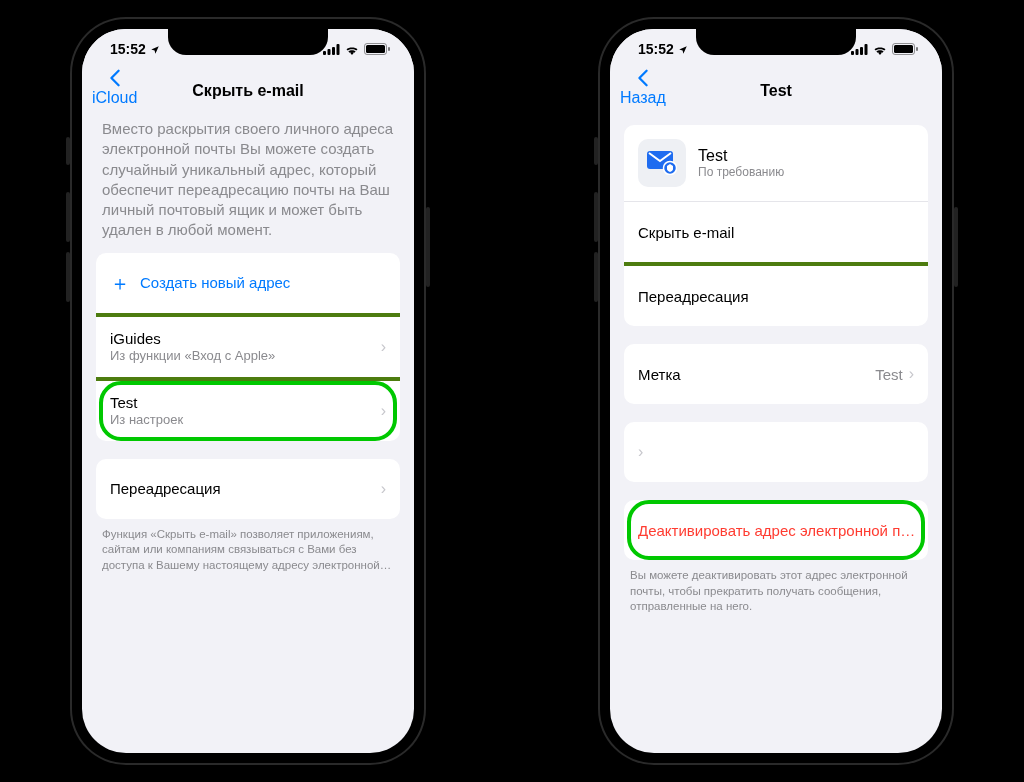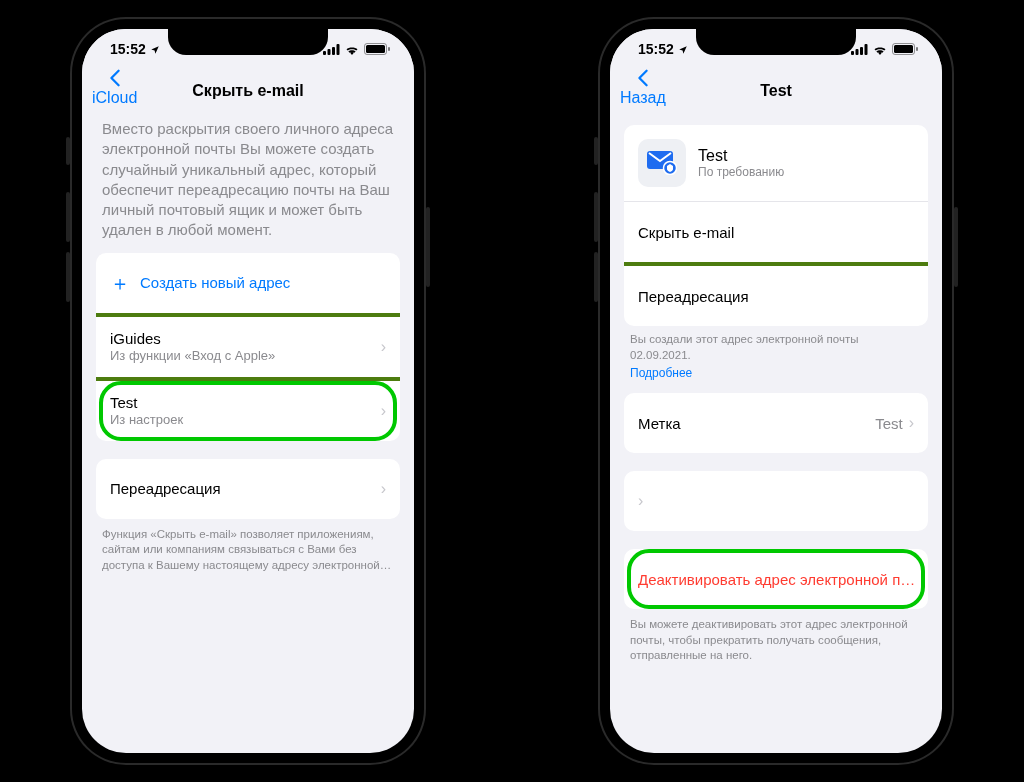--- a/index.html
+++ b/index.html
@@ -337,24 +337,20 @@
                 <span>Скрыть e-mail</span>
               </div>
           </div>
           <div class="row">
             <div class="main">
                 <span>Переадресация</span>
               </div>
           </div>
         </div>
 
-        <div class="footer-text" style="margin-top:-12px">
-          <span>Вы создали этот адрес электронной почты 02.09.2021.</span><br>
-          <a class="link-inline" style="padding-left:0">Подробнее</a>
-        </div>
 
         <div class="group">
           <div class="row">
             <div class="main">
                 <span>Метка</span>
               </div>
             <span class="value">Test</span>
             <span class="chev">›</span>
           </div>
         </div>

